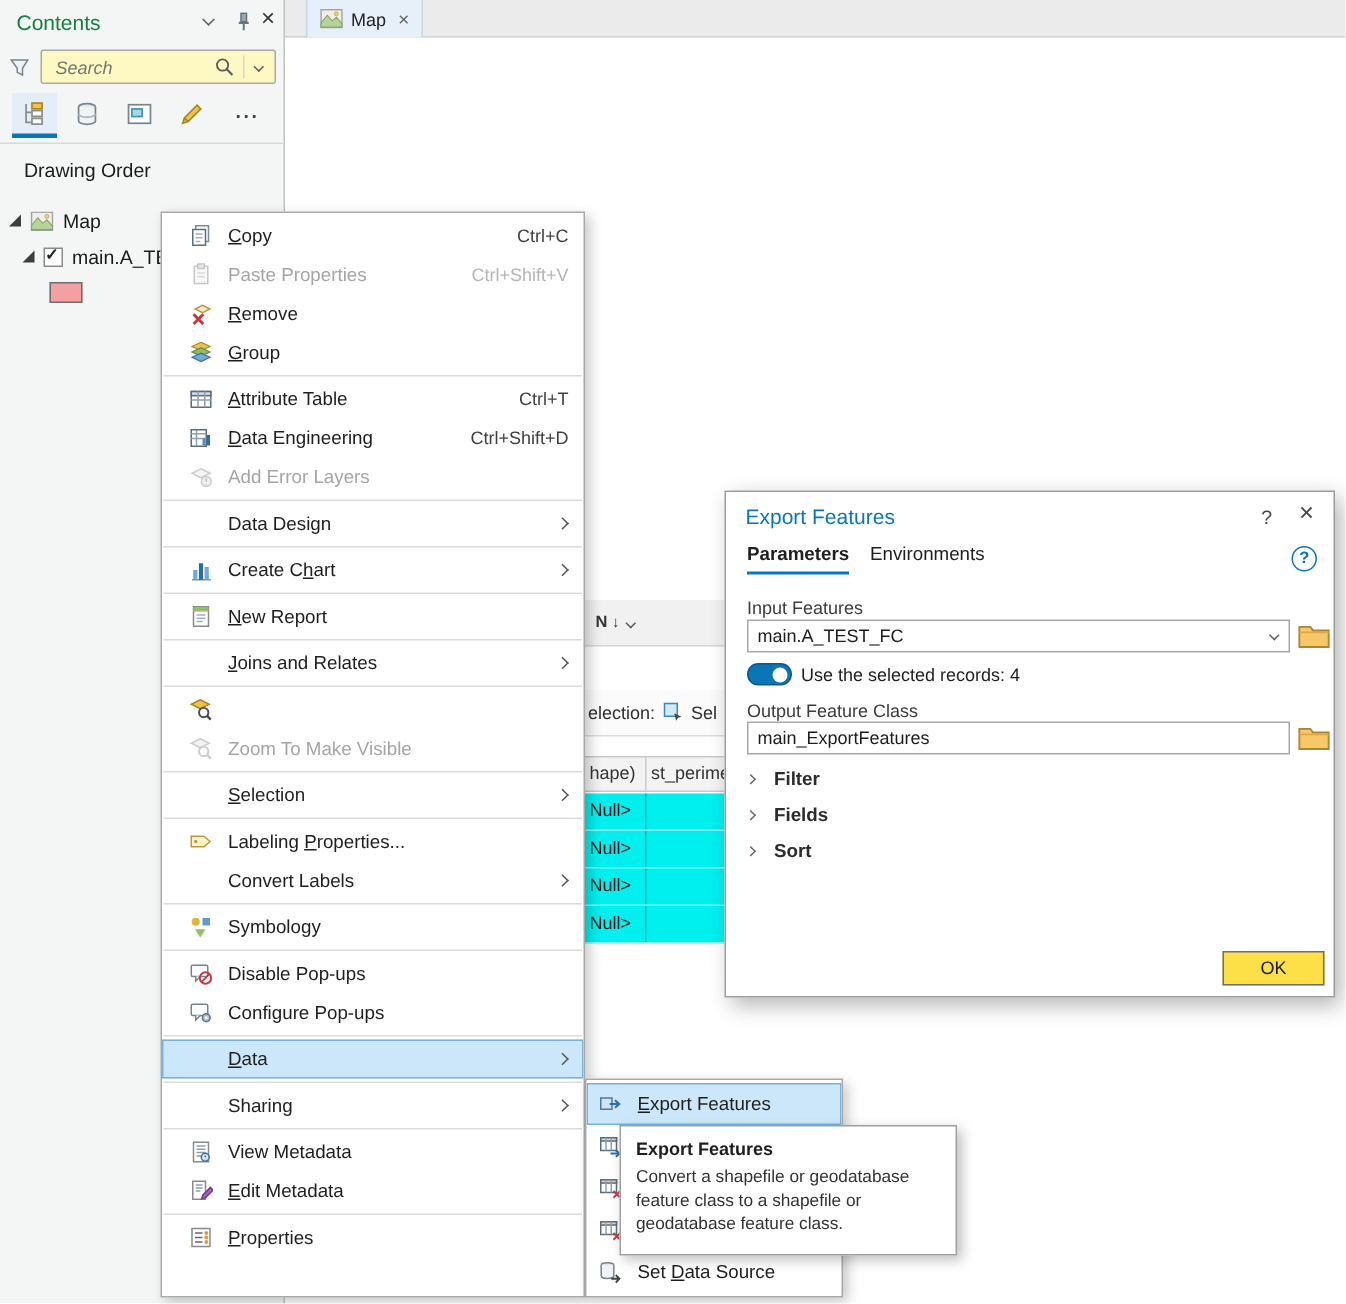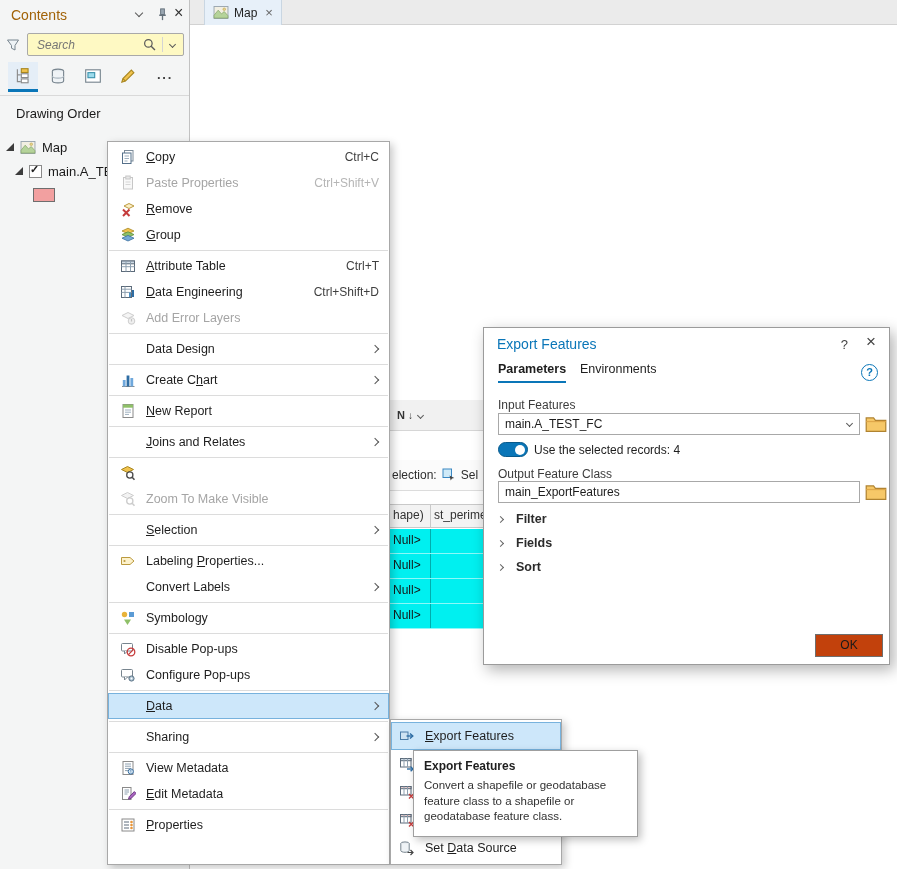--- a/index.html
+++ b/index.html
@@ -20,21 +20,21 @@
   #tab-bar{position:absolute;left:190px;top:0;width:707px;height:25px;background:#ebebeb;border-bottom:1px solid #d2d2d2;z-index:1;}
   .view-tab{position:absolute;left:14px;top:0;height:25px;display:flex;align-items:center;gap:5px;padding:0 8px;background:#e7f0f9;border-left:1px solid #c9d6e2;border-right:1px solid #c9d6e2;}
   .tabmap{width:16px;height:13px;}
   .tab-label{font-size:12px;color:#222;}
   .tab-close{font-size:13px;color:#666;margin-left:3px;cursor:default;}
 
   #map-area{position:absolute;left:191px;top:25px;width:706px;height:844px;background:#fff;z-index:0;}
 
   
   #contents-panel{position:absolute;left:0;top:0;width:190px;height:869px;background:#f4f5f5;border-right:1px solid #c2c2c2;z-index:1;}
-  .cp-title{position:absolute;left:11px;top:7px;font-size:14px;color:#a16207;}
+  .cp-title{position:absolute;left:11px;top:7px;font-size:14px;color:#15803d;}
   .cp-chev{position:absolute;left:136px;top:10px;}
   .cp-pin{position:absolute;left:155px;top:7px;width:15px;height:15px;}
   .cp-close{position:absolute;left:174px;top:4px;font-size:16px;color:#333;}
   .cp-funnel{position:absolute;left:5px;top:37px;width:16px;height:16px;}
   .cp-search{position:absolute;left:27px;top:33px;width:157px;height:23px;background:#fef9c3;border:1px solid #a9a9a9;border-radius:2px;}
   .cp-search-ph{position:absolute;left:9px;top:4px;font-size:12px;font-style:italic;color:#767676;}
   .cp-mag{position:absolute;right:26px;top:3px;width:15px;height:15px;}
   .cp-sdiv{position:absolute;right:20px;top:3px;width:1px;height:15px;background:#d4d4d4;}
   .cp-schev{position:absolute;right:8px;top:8px;width:5px;height:5px;}
   #contents-toolbar{position:absolute;left:8px;top:62px;display:flex;gap:5px;}
@@ -67,21 +67,21 @@
   .tcell{white-space:nowrap;overflow:hidden;}
   .tcell.c1{width:41px;flex:none;padding:3px 0 0 3px;border-right:1px solid #c9c9c9;}
   .tcell.c2{flex:1;padding:3px 0 0 3px;}
   #table-rows{position:absolute;left:0;top:129px;width:93px;}
   .trow{height:25px;background:#00f0f0;display:flex;border-bottom:1px solid rgba(255,255,255,0.55);font-size:12px;color:#161616;}
   .trow .tcell.c1{border-right:1px solid rgba(0,0,0,0.28);padding-top:4px;}
   .trow .tcell.c2{padding-top:4px;}
 
   
   #context-menu{position:absolute;left:107px;top:141px;width:283px;height:724px;background:#fff;border:1px solid #a8a8a8;box-shadow:3px 3px 8px rgba(0,0,0,0.22);padding:2px 0;z-index:10;overflow:hidden;}
-  .mitem{position:relative;height:26px;display:flex;align-items:center;padding:0 10px 0 10px;font-size:12.5px;color:#1e1e1e;white-space:nowrap;}
+  .mitem{position:relative;height:26px;display:flex;align-items:center;padding:0 10px 0 16px;font-size:12.5px;color:#1e1e1e;white-space:nowrap;}
   .micon{width:20px;height:16px;margin-right:8px;flex:none;display:inline-flex;align-items:center;justify-content:center;}
   .micon svg{width:16px;height:16px;}
   .mlabel{flex:1;overflow:hidden;}
   .mshortcut{font-size:12px;color:#3f3f3f;margin-left:8px;}
   .marrow{position:absolute;right:11px;top:10px;width:6px;height:6px;border-right:1.4px solid #555;border-bottom:1.4px solid #555;transform:rotate(-45deg);}
   .msep{height:1px;background:#dcdcdc;margin:2px 1px;}
   .mitem.disabled{color:#a5a5a5;}
   .mitem.disabled .mshortcut{color:#b5b5b5;}
   .highlighted{background:#cde7fa;outline:1px solid #77b2dd;outline-offset:-1px;}
 
@@ -115,21 +115,21 @@
   .folder.f1{top:86px;}
   .folder.f2{top:154px;}
   .dlg-toggle{position:absolute;left:14px;top:114px;width:30px;height:15px;border-radius:8px;background:#0a76b8;border:1px solid #085a8c;}
   .dlg-toggle::after{content:"";position:absolute;right:2px;top:1.5px;width:10px;height:10px;border-radius:50%;background:#fff;}
   .dlg-toggle-label{position:absolute;left:50px;top:114px;font-size:12px;color:#1e1e1e;line-height:16px;}
   .dlg-section{position:absolute;left:14px;height:18px;display:flex;align-items:center;gap:13px;font-size:12.5px;font-weight:bold;color:#2b2b2b;}
   .dlg-section.s1{top:182px;}
   .dlg-section.s2{top:206px;}
   .dlg-section.s3{top:230px;}
   .sec-chev{width:5px;height:5px;border-color:#666;}
-  .dlg-ok{position:absolute;left:331px;top:306px;width:68px;height:23px;background:#c2410c;border:1px solid #6e6e6e;font-size:12px;color:#1a1a1a;text-align:center;line-height:21px;}
+  .dlg-ok{position:absolute;left:331px;top:306px;width:68px;height:23px;background:#fde047;border:1px solid #6e6e6e;font-size:12px;color:#1a1a1a;text-align:center;line-height:21px;}
 </style>
 </head>
 <body>
 
 <div id="app">
 
   <div id="map-area"></div>
 
   <div id="tab-bar">
     <div class="view-tab">

